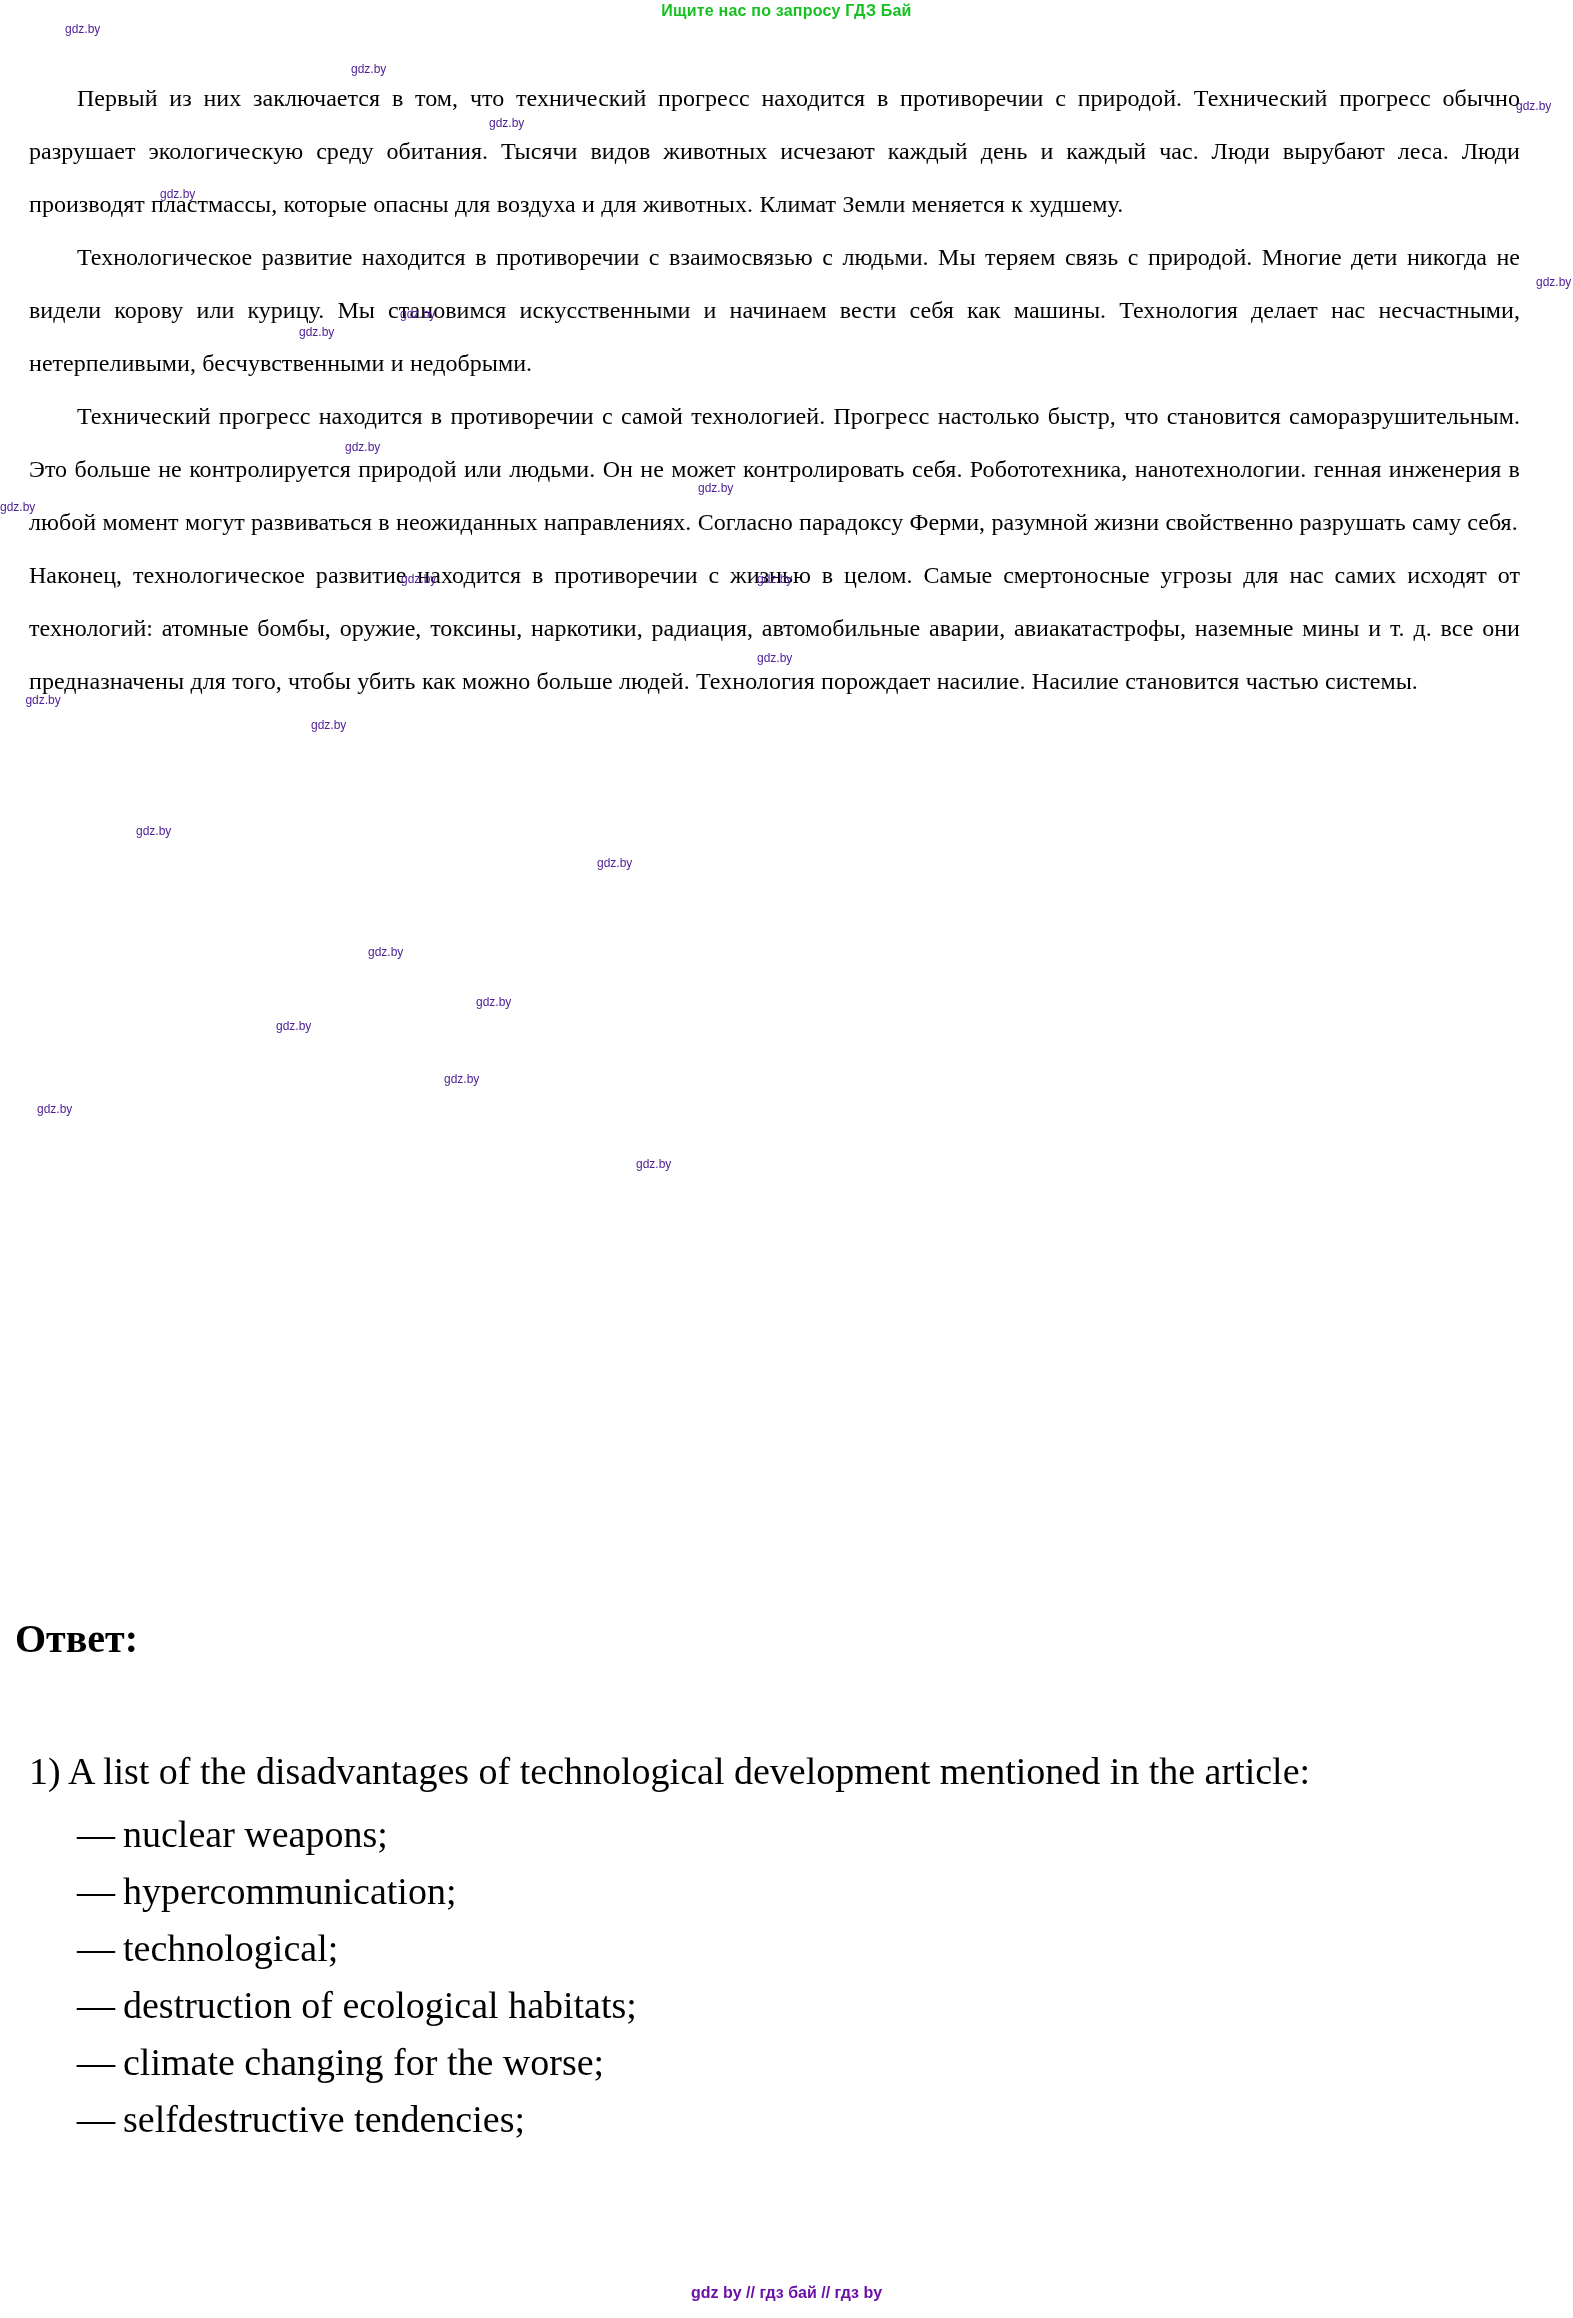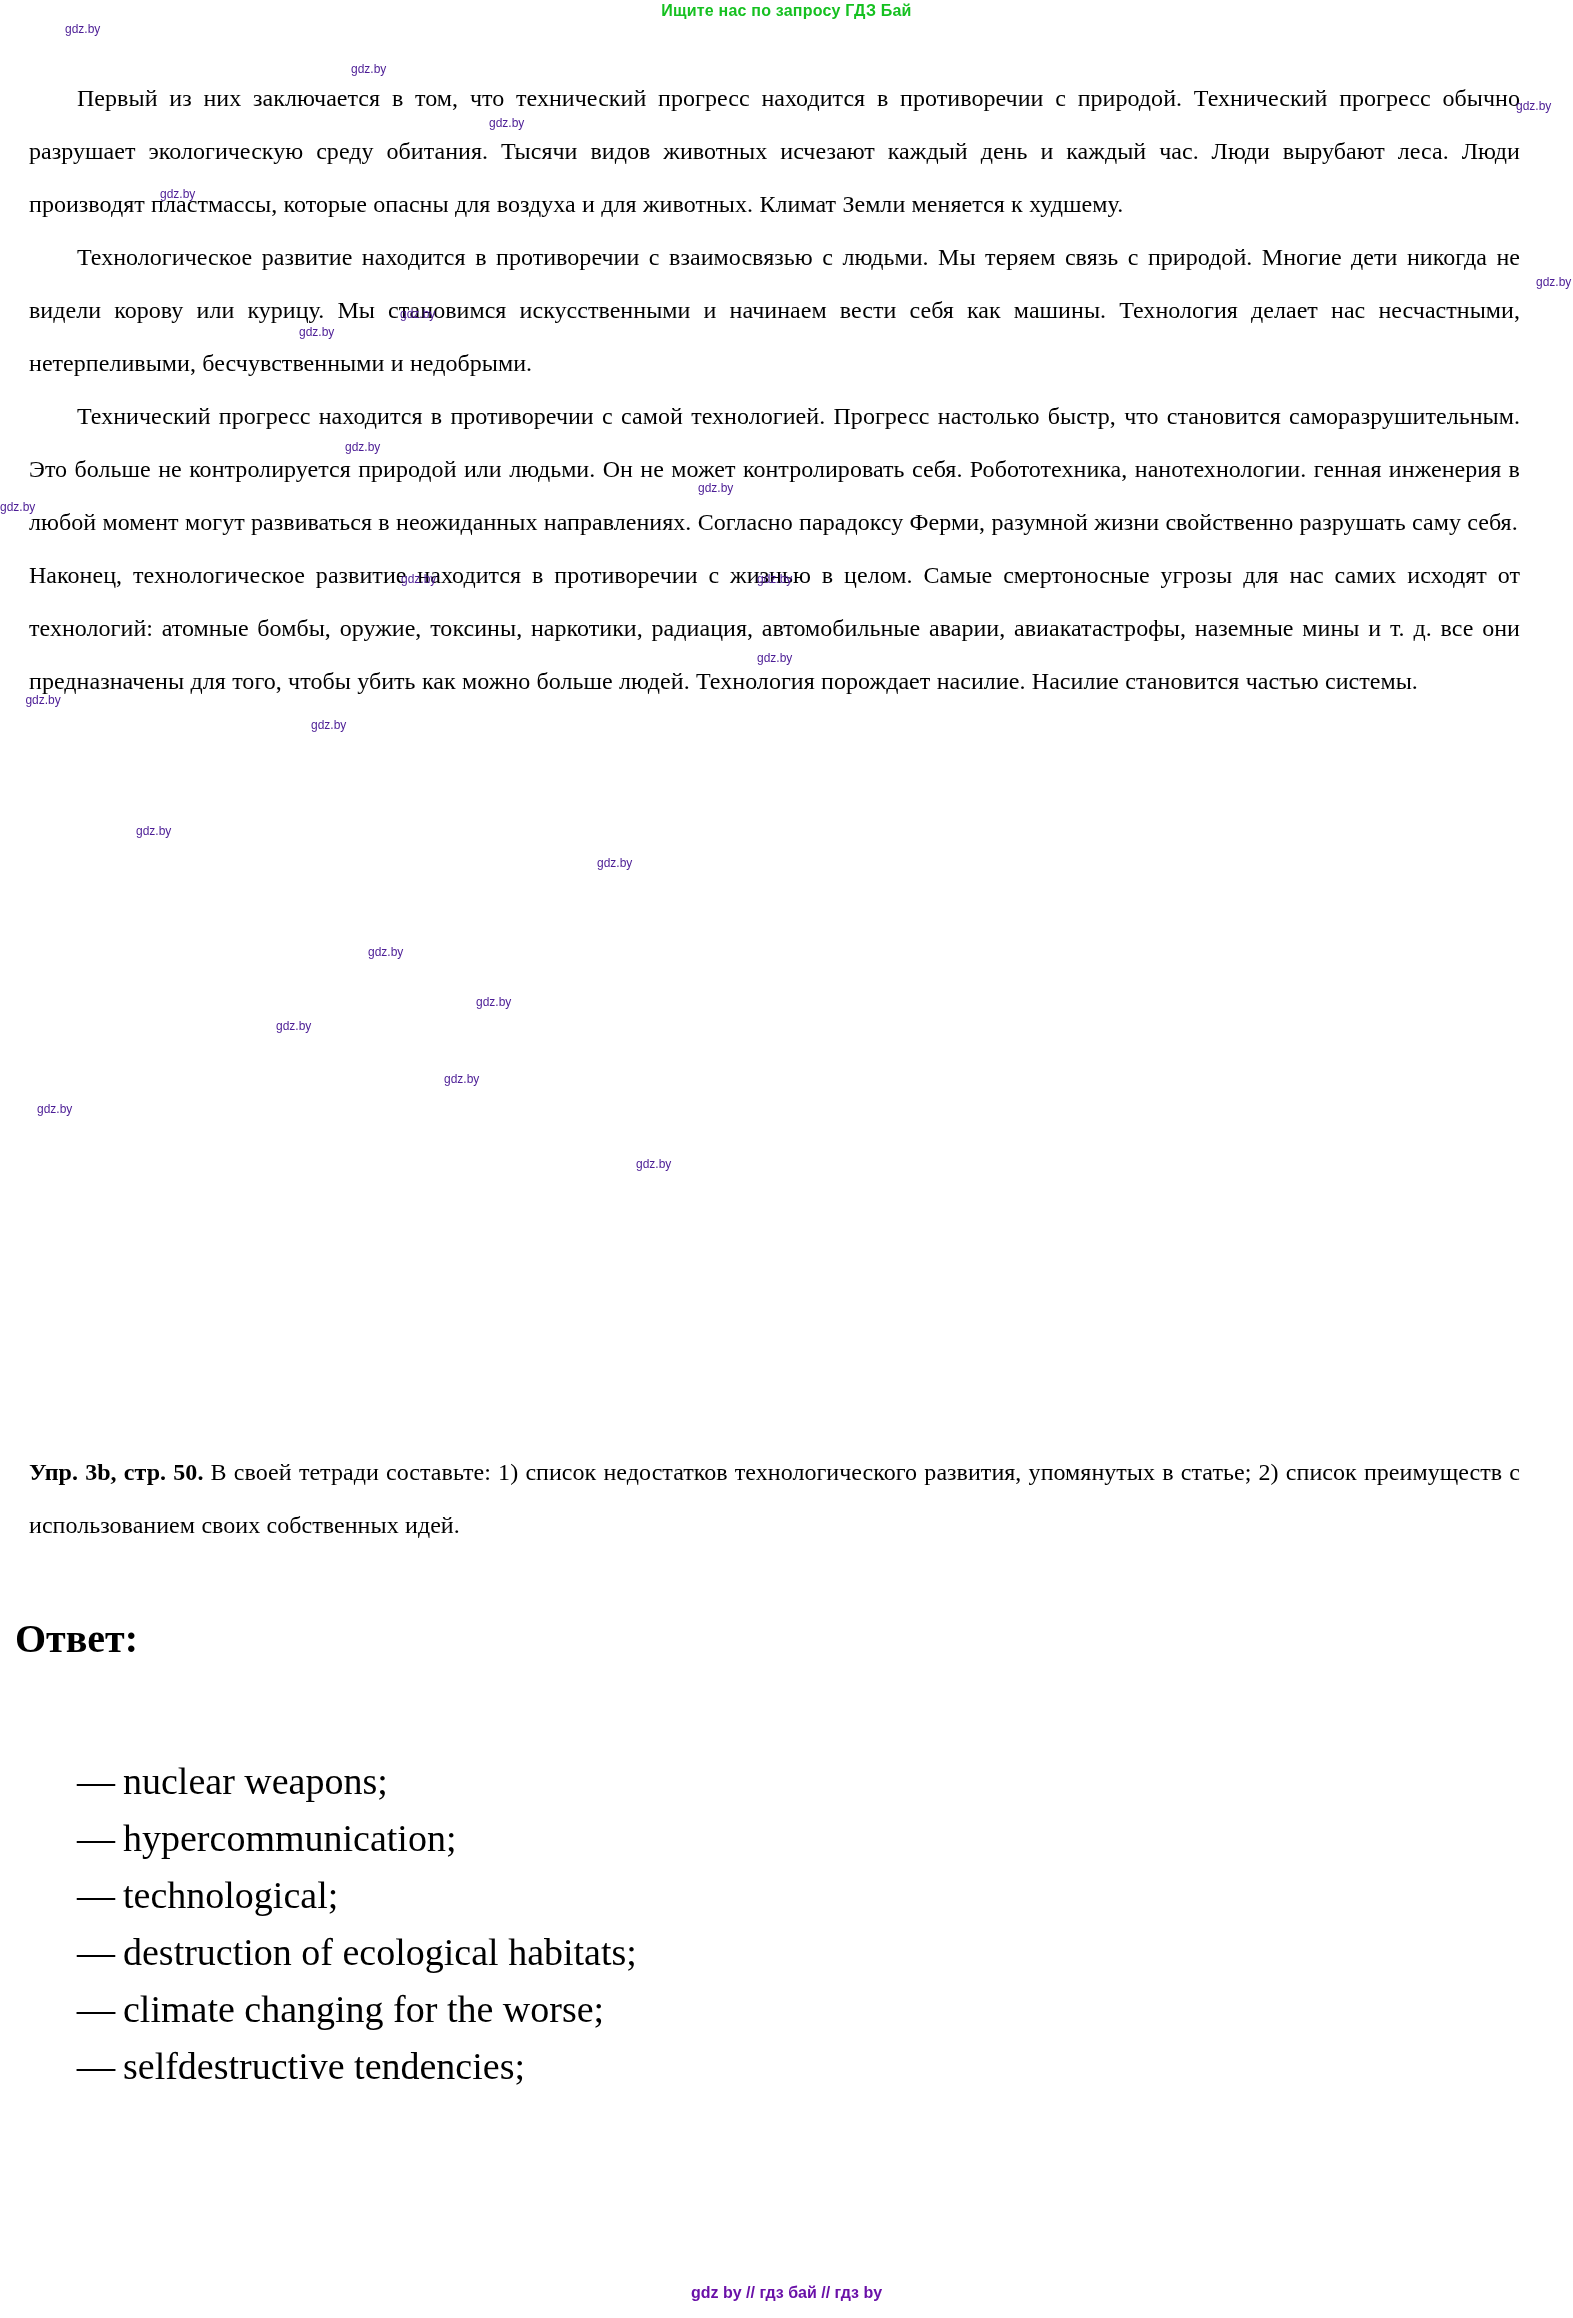--- a/index.html
+++ b/index.html
@@ -147,27 +147,25 @@
 
   <div class="promo-header">Ищите нас по запросу ГДЗ Бай</div>
 
   <div class="doc-body">
     <p class="para indented">Первый из них заключается в том, что технический прогресс находится в противоречии с природой. Технический прогресс обычно разрушает экологическую среду обитания. Тысячи видов животных исчезают каждый день и каждый час. Люди вырубают леса. Люди производят пластмассы, которые опасны для воздуха и для животных. Климат Земли меняется к худшему.</p>
     <p class="para indented">Технологическое развитие находится в противоречии с взаимосвязью с людьми. Мы теряем связь с природой. Многие дети никогда не видели корову или курицу. Мы становимся искусственными и начинаем вести себя как машины. Технология делает нас несчастными, нетерпеливыми, бесчувственными и недобрыми.</p>
     <p class="para indented">Технический прогресс находится в противоречии с самой технологией. Прогресс настолько быстр, что становится саморазрушительным. Это больше не контролируется природой или людьми. Он не может контролировать себя. Робототехника, нанотехнологии. генная инженерия в любой момент могут развиваться в неожиданных направлениях. Согласно парадоксу Ферми, разумной жизни свойственно разрушать саму себя.</p>
     <p class="para flush">Наконец, технологическое развитие находится в противоречии с жизнью в целом. Самые смертоносные угрозы для нас самих исходят от технологий: атомные бомбы, оружие, токсины, наркотики, радиация, автомобильные аварии, авиакатастрофы, наземные мины и т. д. все они предназначены для того, чтобы убить как можно больше людей. Технология порождает насилие. Насилие становится частью системы.</p>
   </div>
 
-  <div class="exercise-block">
-    <p class="para"><span class="ex-label">Упр. 3b, стр. 50.</span><span> В своей тетради составьте: 1) список недостатков технологического развития, упомянутых в статье; 2) список преимуществ с использованием своих собственных идей.</span></p>
-  </div>
 
   <div class="answer-heading">Ответ:</div>
 
   <div class="answer-block">
+    <p class="answer-intro">1) A list of the disadvantages of technological development mentioned in the article:</p>
     <ul class="dash-list">
       <li><span class="dash">—</span><span>nuclear weapons;</span></li>
       <li><span class="dash">—</span><span>hypercommunication;</span></li>
       <li><span class="dash">—</span><span>technological;</span></li>
       <li><span class="dash">—</span><span>destruction of ecological habitats;</span></li>
       <li><span class="dash">—</span></li>
       <li><span class="dash">—</span><span>climate changing for the worse;</span></li>
       <li><span class="dash">—</span></li>
       <li><span class="dash">—</span><span>selfdestructive tendencies;</span></li>
     </ul>

